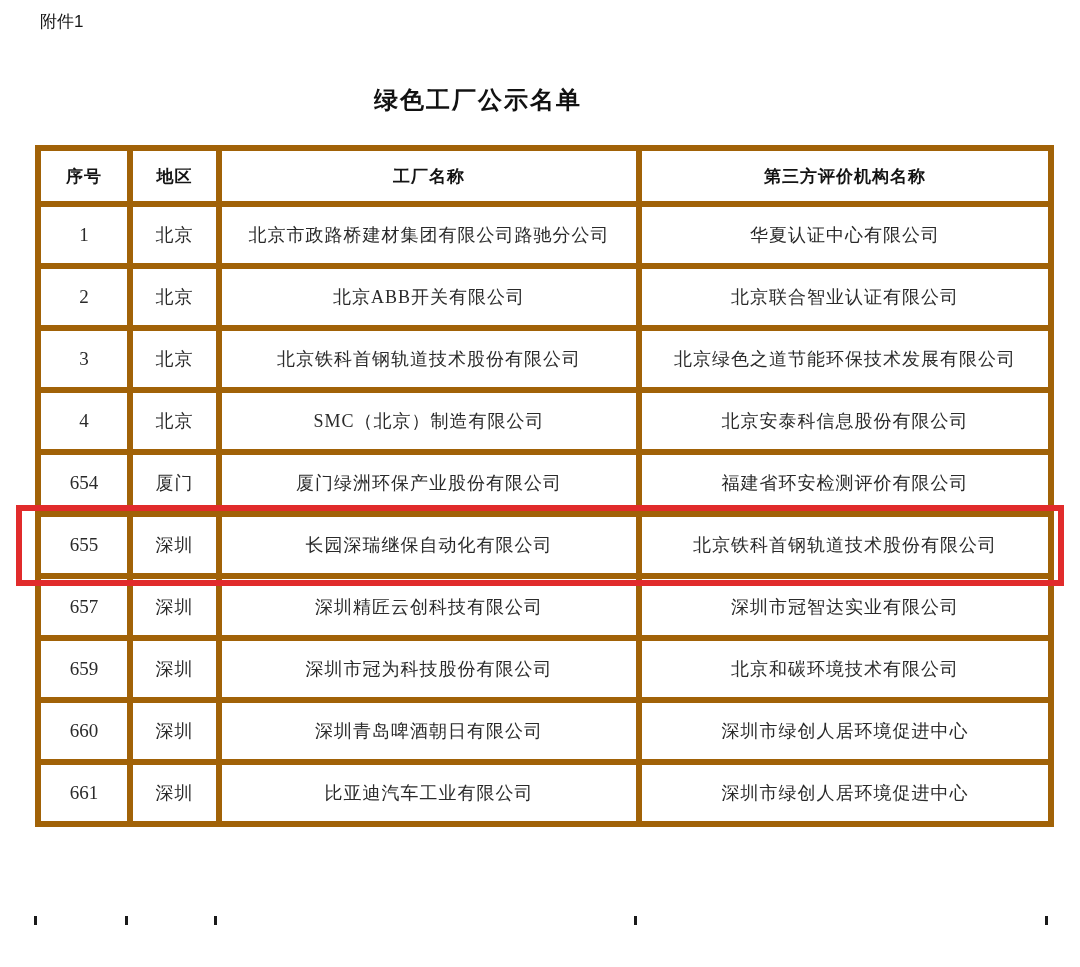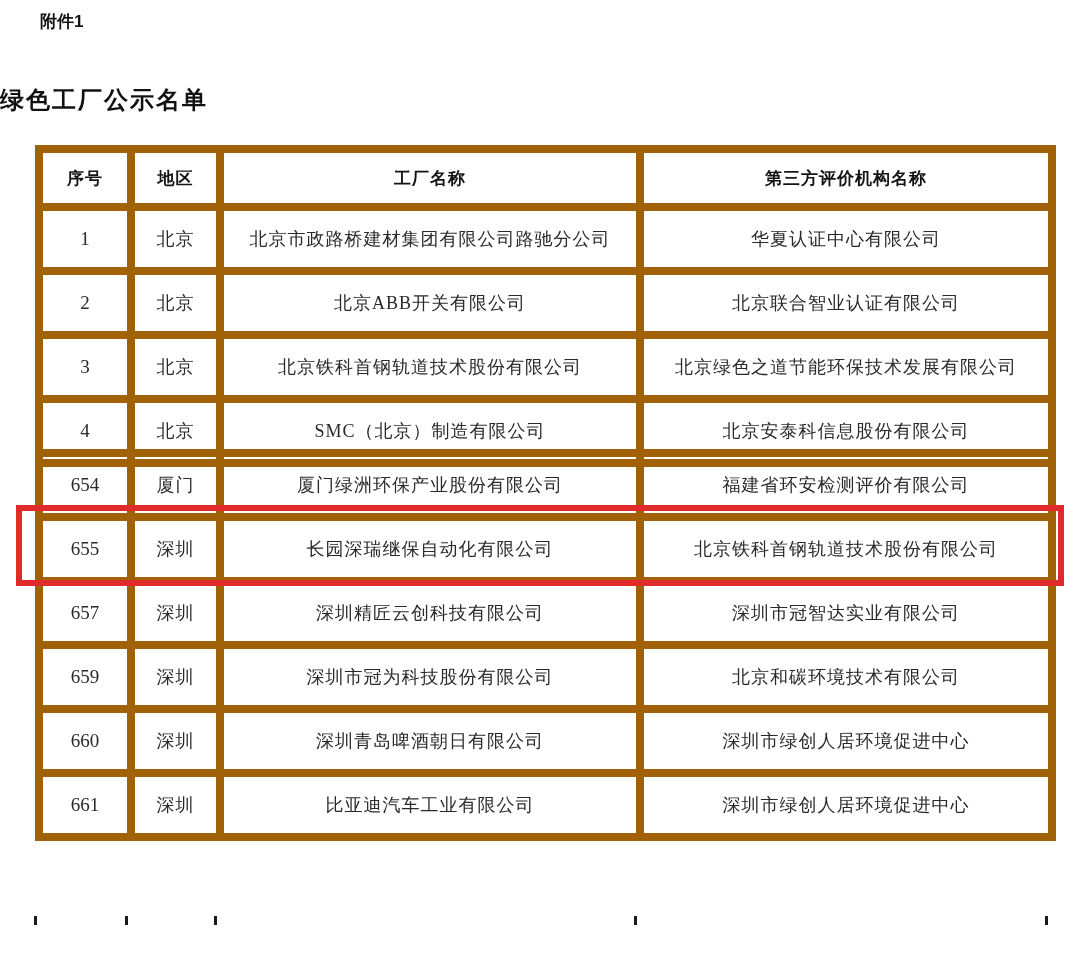--- a/index.html
+++ b/index.html
@@ -7,41 +7,42 @@
     position:relative;
     width:1080px;height:967px;
     background:#ffffff;
     font-family:"Liberation Serif","DejaVu Serif",serif;
     color:#1e1e1e;
     overflow:hidden;
   }
   .attachment-label{
     position:absolute;left:40px;top:10px;
     font-family:"Liberation Sans","DejaVu Sans",sans-serif;
-    font-weight:bold;font-size:17px;color:#151515;
+    font-weight:normal;font-size:17px;color:#151515;
   }
   .doc-title{
     position:absolute;left:0;top:84px;width:956px;
+    text-align:center;
     font-family:"Liberation Sans","DejaVu Sans",sans-serif;
     font-weight:bold;font-size:24px;color:#111;
     letter-spacing:2px;margin:0;
   }
   table.list{
     position:absolute;left:35px;width:1013px;
     border-collapse:collapse;table-layout:fixed;
     border:3px solid #1a1a1a;
   }
   #table-top{top:145px;}
   #table-bottom{top:449px;}
   col.c-no{width:92px;}
   col.c-region{width:89px;}
   col.c-factory{width:420px;}
   col.c-agency{width:412px;}
   .list th,.list td{
-    border:8px solid #a16207;
+    border:6px solid #a16207;
     text-align:center;vertical-align:middle;
     padding:0 4px;
     overflow:hidden;white-space:nowrap;
   }
   .list th{
     height:50px;
     font-size:17px;font-weight:bold;color:#141414;
     letter-spacing:1px;
   }
   .list td{

